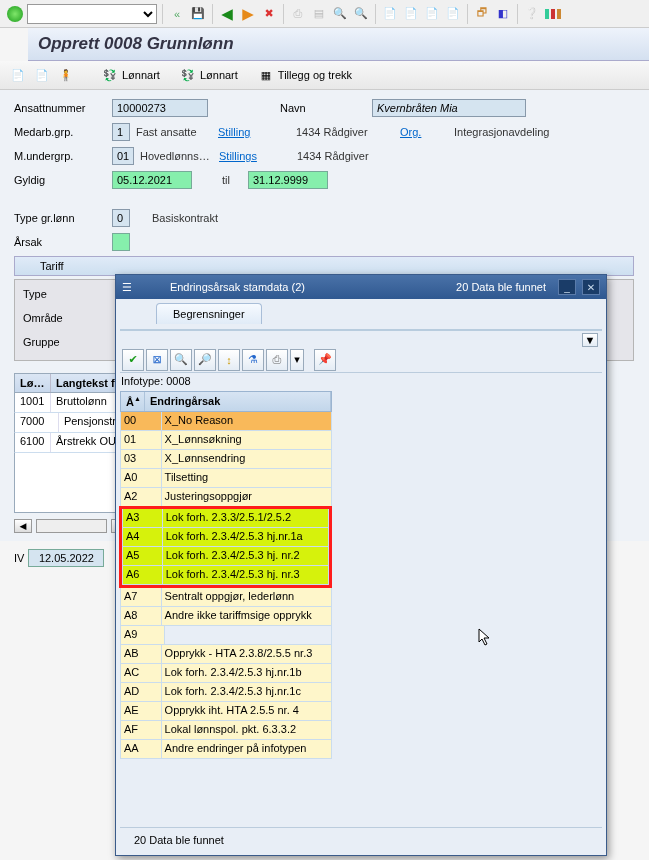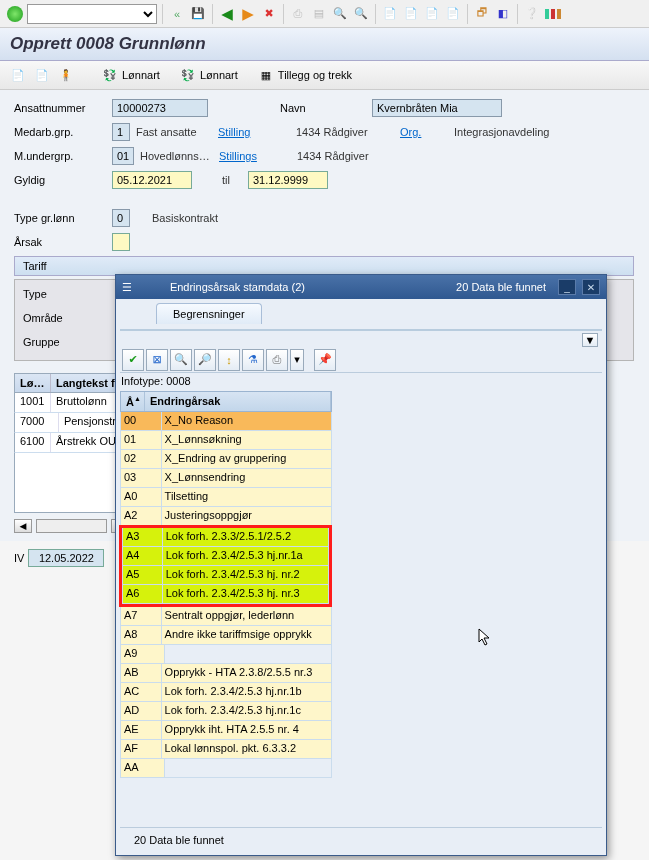--- a/index.html
+++ b/index.html
@@ -3,36 +3,36 @@
   <meta charset="utf-8">
   <style>
     * { box-sizing: border-box; margin: 0; padding: 0; font-family: Arial, sans-serif; font-size: 11px; }
     body { background: #f5f5f5; width: 649px; height: 860px; position: relative; overflow: hidden; }
     
     .top-toolbar { height: 28px; background: #f0f0f0; border-bottom: 1px solid #ccc; display: flex; align-items: center; padding: 2px 6px; gap: 3px; }
     .tb-icon { width: 18px; height: 18px; display: flex; align-items: center; justify-content: center; cursor: pointer; }
     .tb-sep { width: 1px; height: 20px; background: #ccc; margin: 0 2px; }
     .dropdown-select { height: 20px; width: 130px; border: 1px solid #999; background: white; }
     
-    .page-title { background: linear-gradient(#eef3fb, #d4e0f0); padding: 6px 10px; border-bottom: 1px solid #aac; }
+    .page-title { background: linear-gradient(#eef3fb, #d4e0f0); padding: 6px 10px; border-bottom: 1px solid #aac; margin-left: 28px; }
     .page-title h1 { font-size: 17px; font-weight: bold; font-style: italic; color: #334; }
     
     .action-bar { background: linear-gradient(#f8f8f8,#e8e8e8); border-bottom: 1px solid #ccc; padding: 4px 10px; display: flex; align-items: center; gap: 8px; }
     .action-btn { display: flex; align-items: center; gap: 4px; padding: 2px 6px; cursor: pointer; }
     .sm-icon { width: 16px; height: 16px; display: inline-flex; align-items: center; justify-content: center; }
     
     .form-area { padding: 8px 14px; background: #eef2f7; }
     .form-row { display: flex; align-items: center; gap: 6px; margin-bottom: 4px; height: 20px; }
     .form-label { width: 92px; font-size: 11px; }
-    .form-input { border: 1px solid #7a9; background: #fef9c3; height: 18px; padding: 1px 4px; font-size: 11px; }
+    .form-input { border: 1px solid #7a9; background: #86efac; height: 18px; padding: 1px 4px; font-size: 11px; }
     .ro { background: #d5e4f0; border: 1px solid #89a; }
     .form-text { font-size: 11px; color: #333; }
     .link-text { color: #06c; text-decoration: underline; cursor: pointer; }
     
-    .section-hdr { background: linear-gradient(#e0ebf8, #cddff0); border: 1px solid #aac; padding: 3px 8px; font-size: 11px; margin: 0 0 3px; width: 620px; }
+    .section-hdr { background: linear-gradient(#e0ebf8, #cddff0); border: 1px solid #aac; padding: 3px 25px; font-size: 11px; margin: 0 0 3px; width: 620px; }
     .gray-panel { background: #e5e5ea; border: 1px solid #b5b5b5; padding: 4px 8px; width: 620px; }
     
     .grid-wrapper { margin-top: 12px; width: 620px; }
     .grid-head { background: linear-gradient(#dbe6f4,#c8d8ec); display: flex; border: 1px solid #9ab; font-weight: bold; }
     .gh-cell { padding: 3px 5px; border-right: 1px solid #bbc; font-size: 11px; }
     .grid-row { display: flex; border-left: 1px solid #9ab; border-right: 1px solid #9ab; border-bottom: 1px solid #cde; background: white; }
     .gr-cell { padding: 2px 5px; border-right: 1px solid #dde; font-size: 11px; height: 19px; }
     .grid-scroll { display:flex; gap:4px; margin-top:6px; }
     .scroll-btn { width:18px; height:14px; border:1px solid #999; background:linear-gradient(#fff,#ddd); display:flex; align-items:center; justify-content:center; font-size:9px; cursor:pointer; }
     .scroll-track { flex:1; height:14px; border:1px solid #999; background:#eee; }
@@ -138,21 +138,21 @@
 </div>
 
 <div class="form-area">
 
   <div class="form-row">
     <span class="form-label">Ansattnummer</span>
     <input class="form-input ro" style="width: 96px;" value="10000273">
     <span style="width:60px"></span>
     <span class="form-label" style="width:44px">Navn</span>
     <span style="width:36px"></span>
-    <input class="form-input ro" style="width: 130px;" value="Kvernbråten Mia">
+    <input class="form-input ro" style="width: 154px; font-style: italic;" value="Kvernbråten Mia">
   </div>
 
   <div class="form-row">
     <span class="form-label">Medarb.grp.</span>
     <input class="form-input ro" style="width: 18px;" value="1">
     <span class="form-text" style="width:76px">Fast ansatte</span>
     <span class="link-text" style="width:52px">Stilling</span>
     <span style="width:14px"></span>
     <span class="form-text" style="width:98px">1434 Rådgiver</span>
     <span class="link-text" style="width:32px">Org.</span>
@@ -274,24 +274,20 @@
       <div id="popup-rows">
           <div class="data-row row-sel">
             <div class="dr-a">00</div>
             <div class="dr-b">X_No Reason</div>
           </div>
           <div class="data-row">
             <div class="dr-a">01</div>
             <div class="dr-b">X_Lønnsøkning</div>
           </div>
           <div class="data-row">
-            <div class="dr-a">02</div>
-            <div class="dr-b">X_Endring av gruppering</div>
-          </div>
-          <div class="data-row">
             <div class="dr-a">03</div>
             <div class="dr-b">X_Lønnsendring</div>
           </div>
           <div class="data-row">
             <div class="dr-a">A0</div>
             <div class="dr-b">Tilsetting</div>
           </div>
           <div class="data-row">
             <div class="dr-a">A2</div>
             <div class="dr-b">Justeringsoppgjør</div>
@@ -340,20 +336,21 @@
           <div class="data-row">
             <div class="dr-a">AE</div>
             <div class="dr-b">Opprykk iht. HTA 2.5.5 nr. 4</div>
           </div>
           <div class="data-row">
             <div class="dr-a">AF</div>
             <div class="dr-b">Lokal lønnspol. pkt. 6.3.3.2</div>
           </div>
           <div class="data-row">
             <div class="dr-a">AA</div>
+            <div class="dr-b">Andre endringer på infotypen</div>
           </div>
         </div>
     </div>
     <div style="flex:1"></div>
     <div class="popup-status">20 Data ble funnet</div>
   </div>
 </div>
 
 <svg style="position:absolute; left:478px; top:628px;" width="16" height="20">
   <path d="M1 1 L1 14 L4 11 L7 17 L9 16 L6 10 L11 10 Z" fill="white" stroke="black" stroke-width="1"></path>

